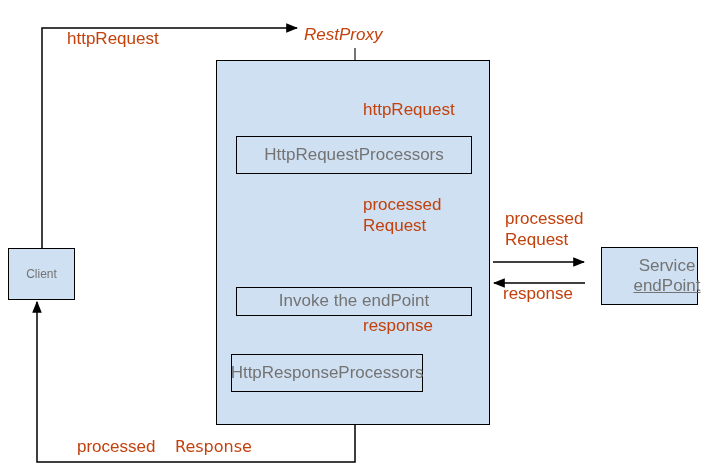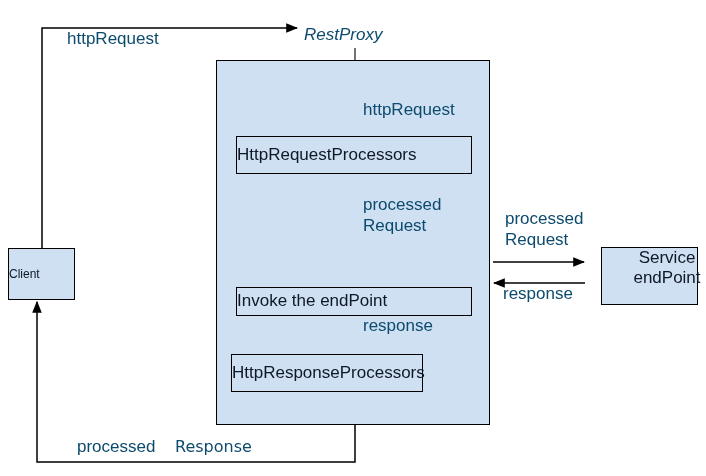--- a/index.html
+++ b/index.html
@@ -22,37 +22,38 @@
     width: 706px;
     height: 476px;
   }
   .node-box {
     position: absolute;
     box-sizing: border-box;
     border: 1.4px solid #000000;
     background: #cfe0f2;
     display: flex;
     align-items: center;
+    justify-content: center;
     text-align: center;
-    color: #0f172a;
+    color: #737373;
     line-height: 1.18;
   }
   .panel {
     position: absolute;
     box-sizing: border-box;
     border: 1.4px solid #000000;
     background: #cfe0f2;
   }
   .edge-label {
     position: absolute;
-    color: #0c4a6e;
+    color: #c2410c;
     white-space: pre;
     line-height: 1.16;
   }
-  .u-line { }
+  .u-line { text-decoration: underline; }
   .proc-inner { font-size: 17px; }
   .client-lbl { font-size: 12px; }
   .svc-lbl { font-size: 17px; }
   .lbl-17 { font-size: 17px; }
   .resp-strong { font-family: "DejaVu Sans", sans-serif; font-size: 16px; }
 </style>
 </head>
 <body>
 
 <div id="canvas">

